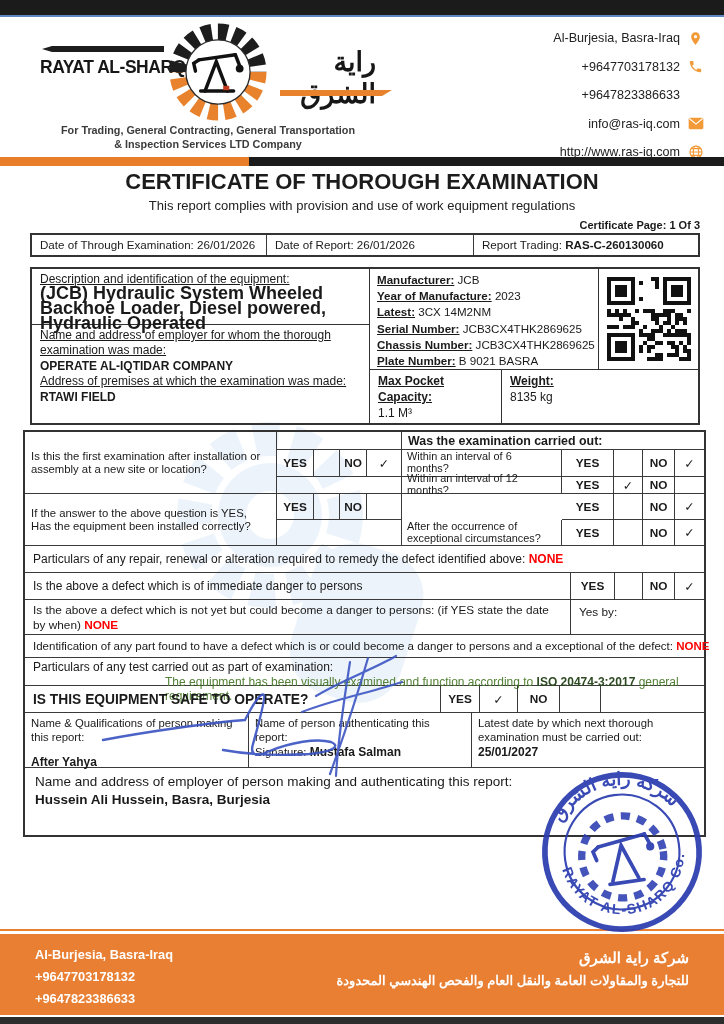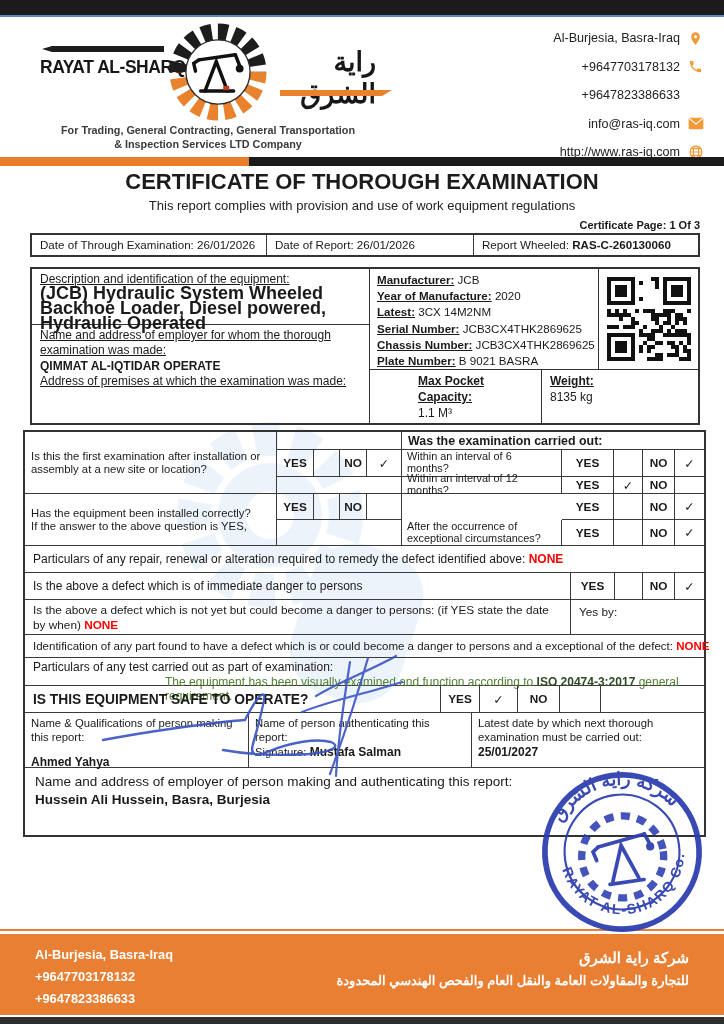--- a/index.html
+++ b/index.html
@@ -43,21 +43,21 @@
   .eq-left{width:338px;border-right:1.5px solid #333;box-sizing:border-box;display:flex;flex-direction:column;}
   .eq-desc{height:56px;border-bottom:1.5px solid #333;box-sizing:border-box;padding:3px 8px;}
   .eq-desc .val{font-weight:bold;font-size:18px;line-height:15px;margin-top:0;}
   .eq-emp{flex:1;padding:3px 8px;line-height:15.4px;}
   .eq-right{flex:1;display:flex;flex-direction:column;}
   .eq-specs{height:101px;border-bottom:1.5px solid #333;box-sizing:border-box;display:flex;}
   .spec-list{flex:1;padding:3px 0 0 7px;line-height:16.2px;font-size:11.6px;white-space:nowrap;}
   .qr-cell{width:100px;border-left:1.5px solid #333;box-sizing:border-box;display:flex;align-items:center;justify-content:center;}
   .qr-grid{display:grid;grid-template-columns:repeat(21,4px);grid-template-rows:repeat(21,4px);}
   .qr-grid i{display:block;}
-  .eq-caps{flex:1;display:flex;margin-left:40px;}
+  .eq-caps{flex:1;display:flex;}
   .cap-cell{width:132px;border-right:1.5px solid #333;box-sizing:border-box;padding:3px 8px;}
   .wt-cell{flex:1;padding:3px 8px;}
   .cap-cell div,.wt-cell div{line-height:16px;}
   
   .bigtable{left:23px;top:430px;width:683px;border:2px solid #333;box-sizing:border-box;background:transparent;z-index:1;}
   .sec{border-top:1.5px solid #3a3a3a;box-sizing:border-box;}
   .exam-grid{display:grid;height:113px;grid-template-columns:252px 37px 26px 27px 35px 160px 52px 29px 32px 1fr;grid-template-rows:18px 27px 17px 26px 1fr;}
   .exam-grid>div{box-sizing:border-box;}
   .gq{font-size:11.3px;line-height:13px;padding:2px 6px;display:flex;flex-direction:column;justify-content:center;}
   .rq{font-size:10.9px;line-height:11.8px;padding:1px 5px;display:flex;flex-direction:column;justify-content:center;}
@@ -183,42 +183,43 @@
   <div class="abs datesbar">
     <div class="br" style="width:235px;">
       <span>Date of Through Examination:</span>
       <span>26/01/2026</span>
     </div>
     <div class="br" style="width:207px;">
       <span>Date of Report:</span>
       <span>26/01/2026</span>
     </div>
     <div style="flex:1;">
-      <span>Report Wheeled:</span>
+      <span>Report Trading:</span>
       <span class="b">RAS-C-260130060</span>
     </div>
   </div>
 
   <div class="abs equip">
     <div class="eq-left">
       <div class="eq-desc">
         <span class="ul">Description and identification of the equipment:</span>
         <div class="val">(JCB) Hydraulic System Wheeled Backhoe Loader, Diesel powered, Hydraulic Operated</div>
       </div>
       <div class="eq-emp">
         <span class="ul">Name and address of employer for whom the thorough examination was made:</span>
-        <div class="b">QIMMAT AL-IQTIDAR OPERATE</div>
+        <div class="b">OPERATE AL-IQTIDAR COMPANY</div>
         <span class="ul">Address of premises at which the examination was made:</span>
+        <div class="b">RTAWI FIELD</div>
       </div>
     </div>
     <div class="eq-right">
       <div class="eq-specs">
         <div class="spec-list">
           <div><span class="b ul">Manufacturer:</span> <span>JCB</span></div>
-          <div><span class="b ul">Year of Manufacture:</span> <span>2020</span></div>
+          <div><span class="b ul">Year of Manufacture:</span> <span>2023</span></div>
           <div><span class="b ul">Latest:</span> <span>3CX 14M2NM</span></div>
           <div><span class="b ul">Serial Number:</span> <span>JCB3CX4THK2869625</span></div>
           <div><span class="b ul">Chassis Number:</span> <span>JCB3CX4THK2869625</span></div>
           <div><span class="b ul">Plate Number:</span> <span>B 9021 BASRA</span></div>
         </div>
         <div class="qr-cell">
           <div class="qr-grid">
               <i style="grid-row:1;grid-column:1;background:#111;"></i>
               <i style="grid-row:1;grid-column:2;background:#111;"></i>
               <i style="grid-row:1;grid-column:3;background:#111;"></i>
@@ -680,22 +681,22 @@
 
     <div class="exam-grid">
       <div class="gq br bb" style="grid-area:1/1/4/2;">Is this the first examination after installation or assembly at a new site or location?</div>
       <div class="br bb" style="grid-area:1/2/2/6;"></div>
       <div class="c yn br bb" style="grid-area:2/2/3/3;">YES</div>
       <div class="c mk br bb" style="grid-area:2/3/3/4;"></div>
       <div class="c yn br bb" style="grid-area:2/4/3/5;">NO</div>
       <div class="c mk br bb" style="grid-area:2/5/3/6;">✓</div>
       <div class="br bb" style="grid-area:3/2/4/6;"></div>
       <div class="gq br" style="grid-area:4/1/6/2;">
+        <span>If the answer to the above question is YES,</span>
         <span>Has the equipment been installed correctly?</span>
-        <span>If the answer to the above question is YES,</span>
       </div>
       <div class="c yn br bb" style="grid-area:4/2/5/3;">YES</div>
       <div class="c mk br bb" style="grid-area:4/3/5/4;"></div>
       <div class="c yn br bb" style="grid-area:4/4/5/5;">NO</div>
       <div class="c mk br bb" style="grid-area:4/5/5/6;"></div>
       <div class="br" style="grid-area:5/2/6/6;"></div>
 
       <div class="hdr bb" style="grid-area:1/6/2/11;">Was the examination carried out:</div>
 
       <div class="rq br bb" style="grid-area:2/6/3/7;">Within an interval of 6 months?</div>
@@ -758,21 +759,21 @@
       <div class="cellw yn bl" style="width:39px;">YES</div>
       <div class="cellw mk bl" style="width:38px;">✓</div>
       <div class="cellw yn bl" style="width:42px;">NO</div>
       <div class="cellw mk bl" style="width:41px;"></div>
       <div class="cellw bl" style="flex:1;"></div>
     </div>
 
     <div class="sec row-sign">
       <div class="br" style="width:224px;">
         <span>Name &amp; Qualifications of person making this report:</span>
-        <div class="b" style="font-size:12px;margin-top:11px;">Ahmed Yahya</div>
+        <div class="b" style="font-size:12px;margin-top:11px;">After Yahya</div>
       </div>
       <div class="br" style="width:223px;">
         <span>Name of person authenticating this report:</span>
         <div style="margin-top:1px;"><span>Signature: </span><span class="b" style="font-size:12px;">Mustafa Salman</span></div>
       </div>
       <div style="flex:1;">
         <span>Latest date by which next thorough examination must be carried out:</span>
         <div class="b" style="font-size:12px;margin-top:1px;">25/01/2027</div>
       </div>
     </div>

